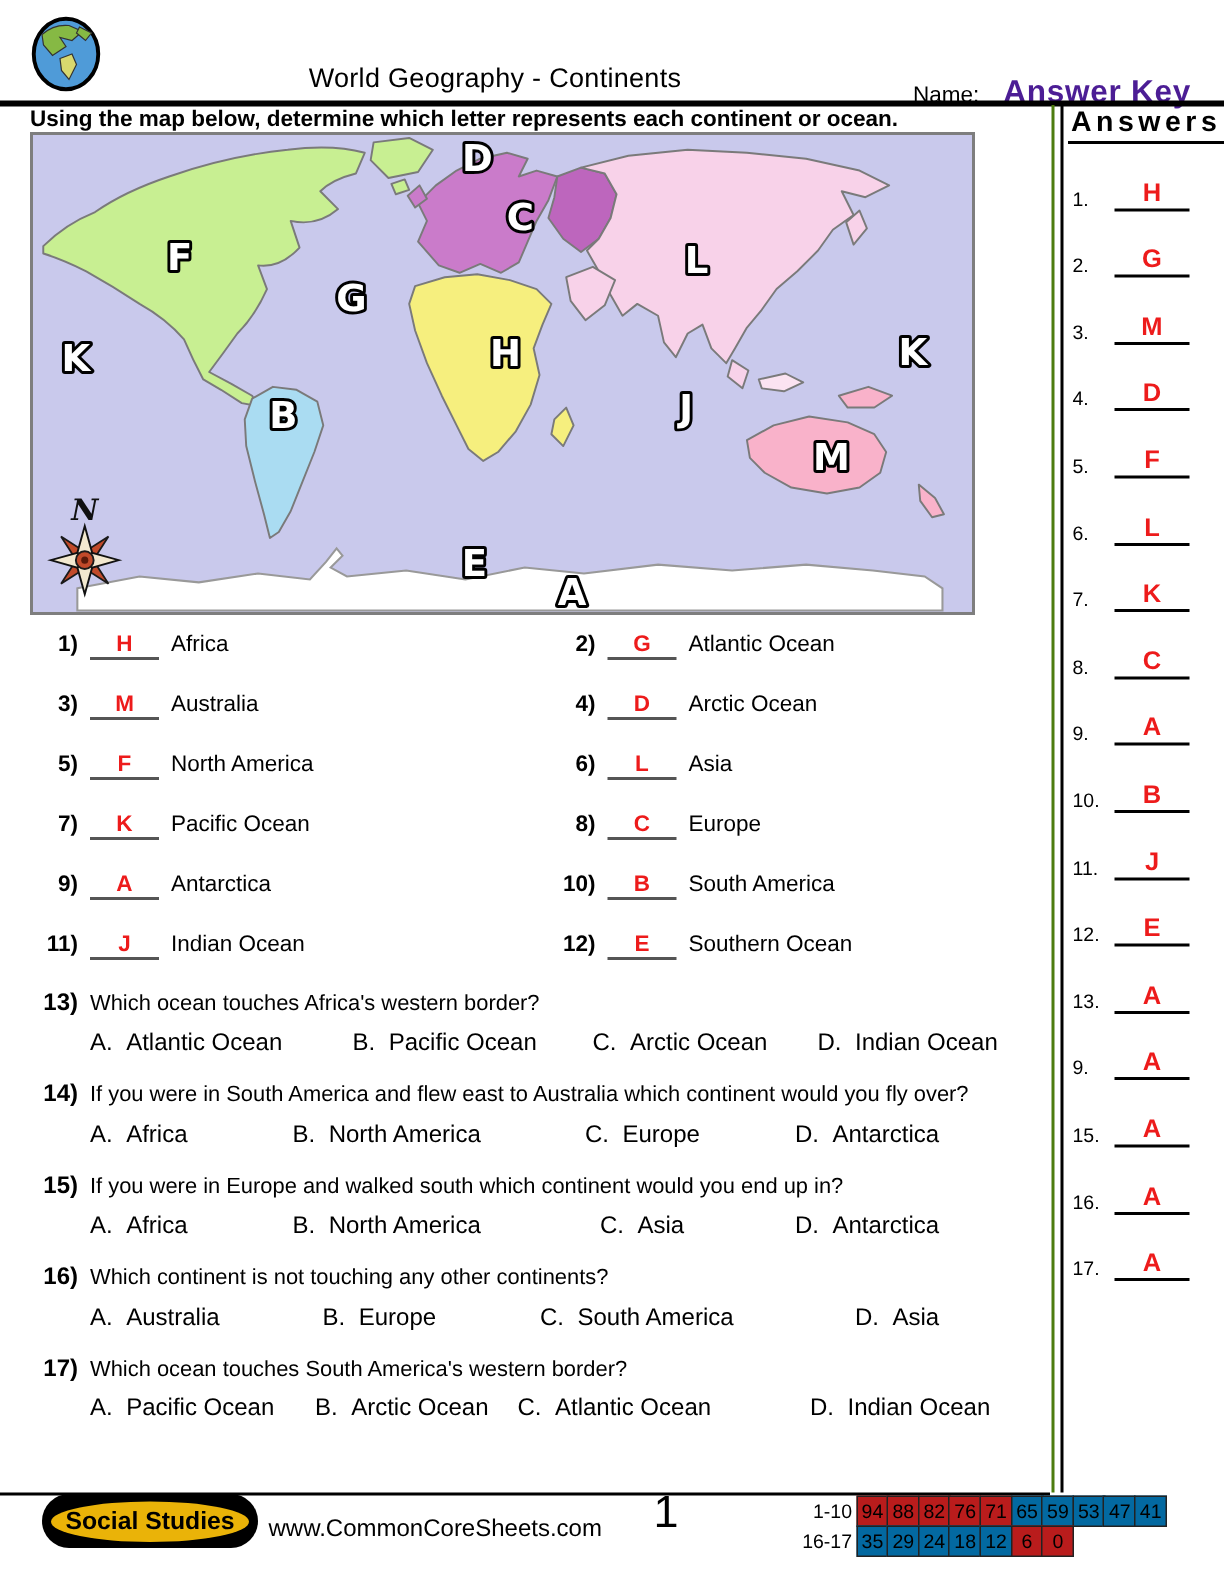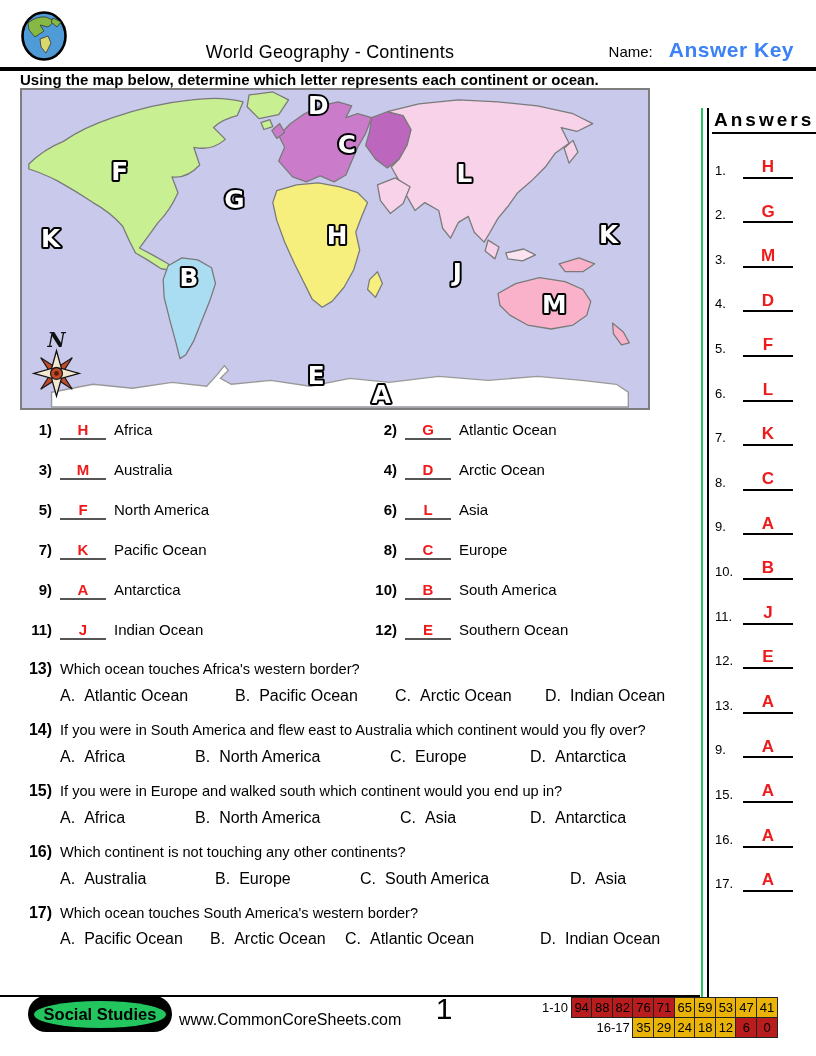--- a/index.html
+++ b/index.html
@@ -5,21 +5,21 @@
   html,body{margin:0;padding:0;background:#fff;}
   .page{position:relative;width:816px;height:1056px;background:#ffffff;overflow:hidden;
         font-family:"Liberation Sans",sans-serif;color:#000;}
 
   
   .globe{position:absolute;left:20px;top:10px;width:48px;height:52px;}
   .ws-title{position:absolute;left:120px;top:42px;width:420px;text-align:center;
             font-size:18px;letter-spacing:.2px;}
   .name-row{position:absolute;right:22px;top:38px;display:flex;align-items:baseline;gap:16px;}
   .name-label{font-size:15px;}
-  .answer-key{font-size:21px;font-weight:bold;color:#3b82f6;letter-spacing:.5px;}
+  .answer-key{font-size:21px;font-weight:bold;color:#4c1d95;letter-spacing:.5px;margin-top:12px;}
   .header-rule{position:absolute;left:0;top:67px;width:816px;height:3.5px;background:#000;}
 
   .instruction{position:absolute;left:20px;top:71px;width:670px;font-size:15px;font-weight:bold;}
 
   
   .map{position:absolute;left:20px;top:88px;width:630px;height:322px;border:2px solid #7e7e7e;
        box-sizing:border-box;background:#c9c9ec;}
   .map svg{display:block;width:100%;height:100%;}
   .map-letter{font-family:"DejaVu Sans",sans-serif;font-size:25px;font-weight:bold;
               fill:#fff;stroke:#000;stroke-width:4px;paint-order:stroke;stroke-linejoin:round;}
@@ -45,44 +45,44 @@
   .opt{white-space:nowrap;}
   .opt-key{margin-right:9px;}
   .opts-0{grid-template-columns:175px 160px 150px auto;}
   .opts-1{grid-template-columns:135px 195px 140px auto;}
   .opts-2{grid-template-columns:135px 205px 130px auto;}
   .opts-3{grid-template-columns:155px 145px 210px auto;}
   .opts-4{grid-template-columns:150px 135px 195px auto;}
 
   
   .answers-col{position:absolute;left:701px;top:70px;width:114px;height:925px;
-               border-left:2px solid #22c55e;margin-top:38px;}
+               border-left:2px solid #4d7c0f;}
   .answers-col::before{content:"";position:absolute;left:4px;top:0;bottom:0;width:2px;background:#000;}
   .answers-title{position:absolute;left:9px;top:1px;font-size:19px;font-weight:bold;
                  letter-spacing:3px;border-bottom:2.5px solid #000;padding:0 2px 1px 2px;}
   #ans-list{position:absolute;left:12px;top:26px;right:6px;}
   .ans-item{height:44.6px;display:flex;align-items:flex-end;}
   .ans-num{width:24px;font-size:13px;padding-bottom:1px;}
   .ans-blank{width:50px;margin-left:4px;text-align:center;border-bottom:2px solid #000;}
   .ans-letter-big{color:#ed1b1b;font-weight:bold;font-size:17px;line-height:1.1;}
 
   
   .footer-rule{position:absolute;left:0;top:995px;width:700px;height:1.6px;background:#000;}
   .badge{position:absolute;left:28px;top:996px;width:144px;height:36px;background:#000;
          border-radius:18px;display:flex;align-items:center;justify-content:center;}
-  .badge-inner{background:#22c55e;border-radius:50%/50%;padding:4px 10px;font-size:16.5px;
+  .badge-inner{background:#eab308;border-radius:50%/50%;padding:4px 10px;font-size:16.5px;
                font-weight:bold;white-space:nowrap;}
   .website{position:absolute;left:179px;top:1011px;font-size:16px;}
   .page-num{position:absolute;left:424px;top:992px;width:40px;text-align:center;font-size:30px;}
   #grade-table{position:absolute;left:524px;top:997px;font-size:13px;}
-  .g-row{display:flex;height:20px;justify-content:flex-end;}
+  .g-row{display:flex;height:20px;}
   .g-label{width:44px;text-align:right;padding-right:4px;line-height:21px;flex:none;}
   .g-cell{width:22px;flex:none;border:1.4px solid #222;margin-left:-1.4px;text-align:center;
           line-height:19px;background:#b91c1c;box-sizing:border-box;height:21px;}
-  .g-cell.shaded{background:#eab308;}
+  .g-cell.shaded{background:#0369a1;}
 </style>
 </head>
 <body>
 
 <div class="page">
 
   <svg class="globe" viewBox="0 0 48 52">
     <ellipse cx="24" cy="26" rx="21.5" ry="23.5" fill="#4f9bd8" stroke="#000" stroke-width="2.6"></ellipse>
     <path d="M8,13 Q16,6 26,7 L35,11 L28,17 L20,15 L24,21 L15,27 L9,20 Z" fill="#86b944" stroke="#333" stroke-width="0.8"></path>
     <path d="M33,8 L41,12 L37,17 L31,12 Z" fill="#86b944" stroke="#333" stroke-width="0.8"></path>

